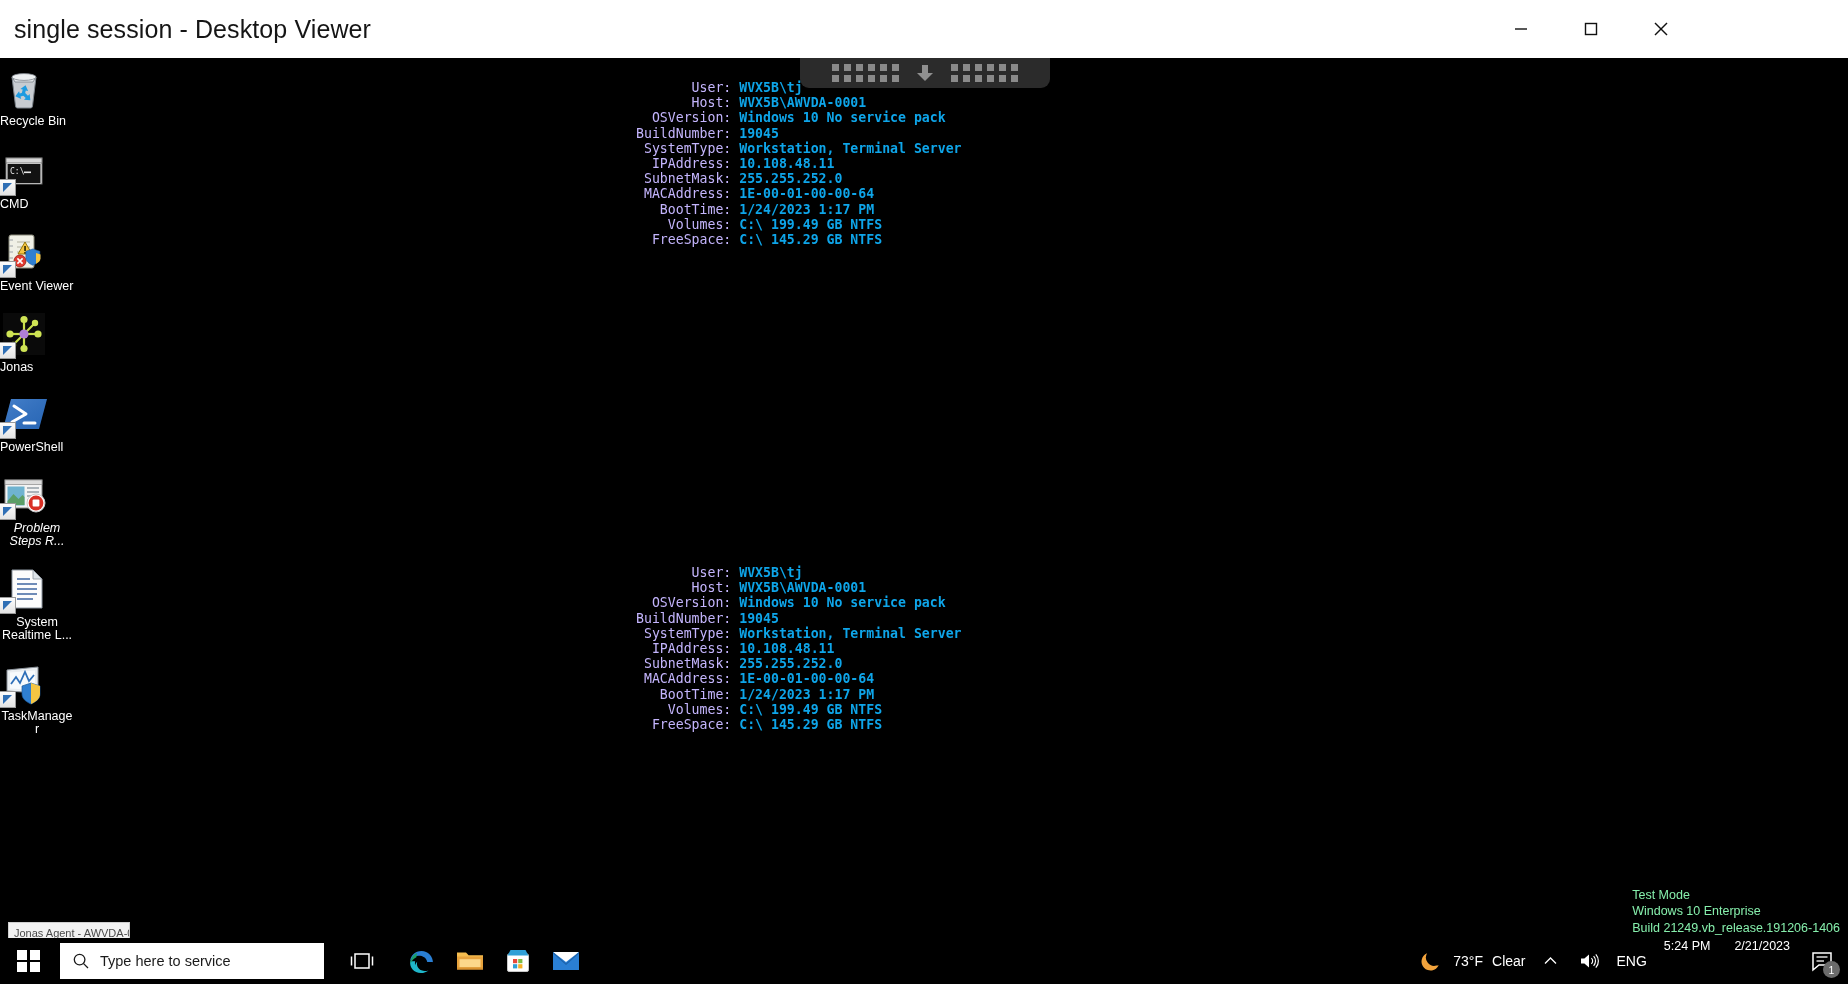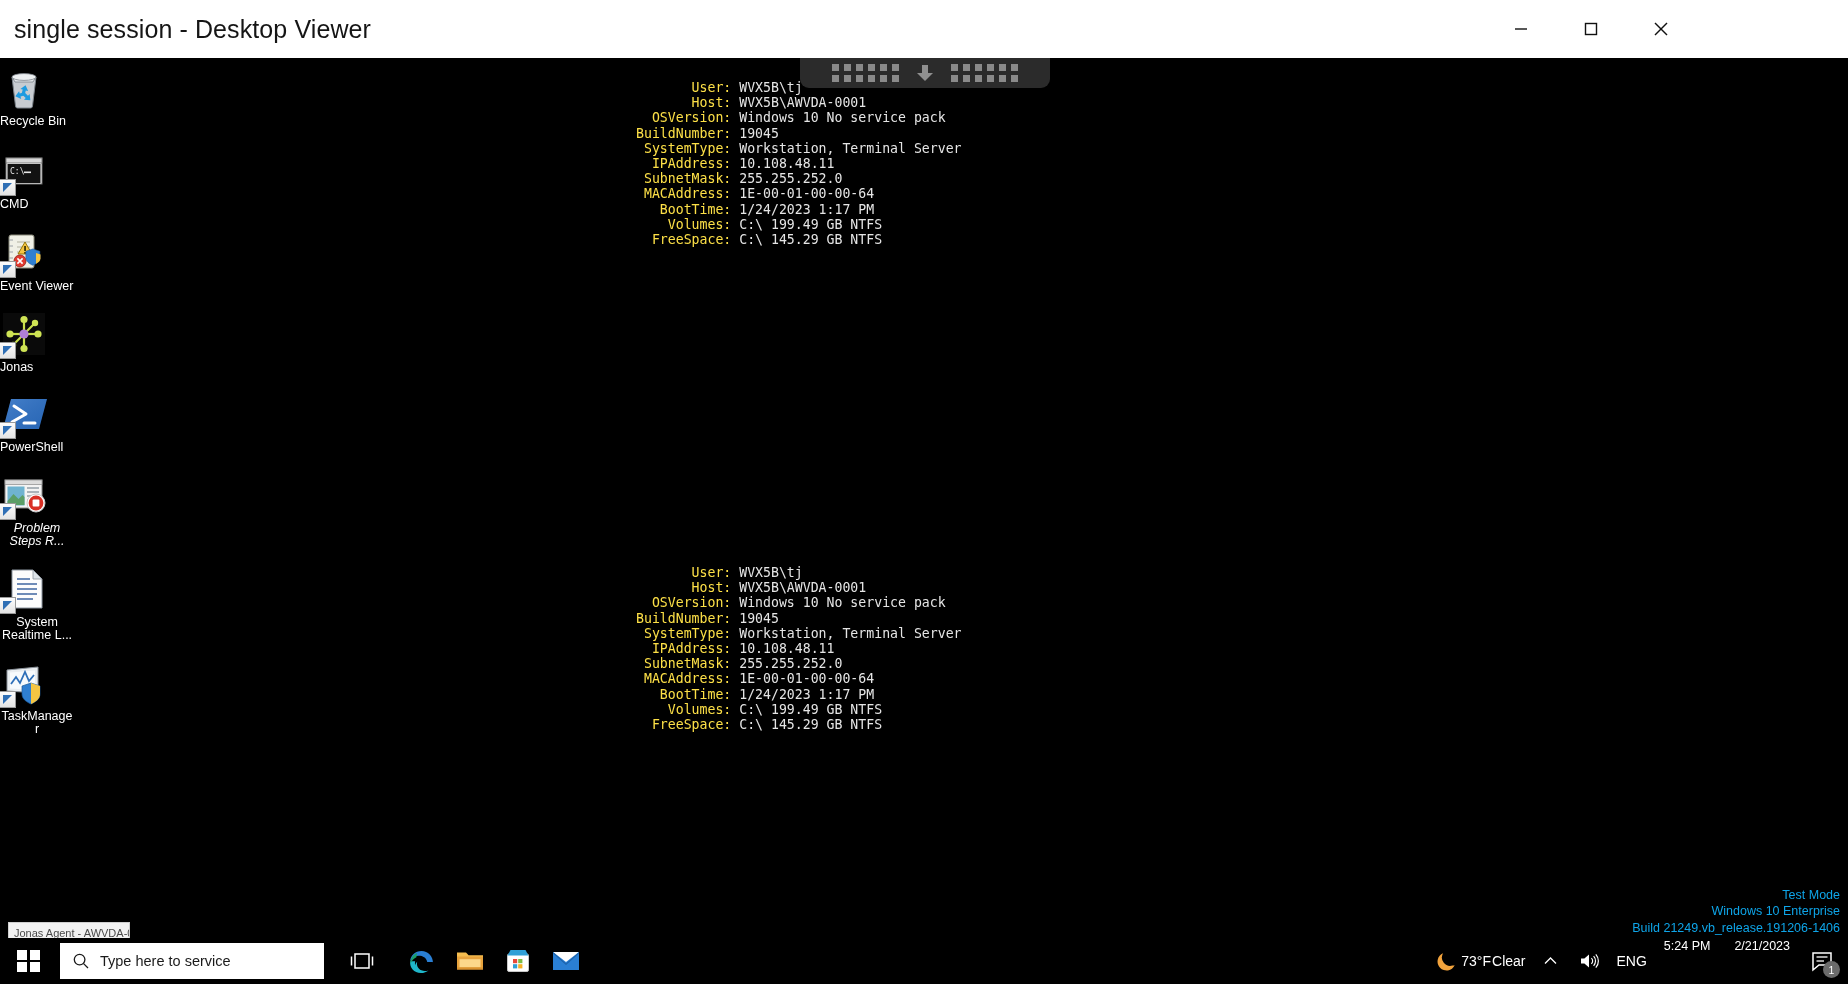--- a/index.html
+++ b/index.html
@@ -60,29 +60,29 @@
     border-left:9px solid #2f6fb5; border-bottom:9px solid transparent;
     transform:rotate(0deg);
   }
 
   
   .term {
     position:absolute; font-family:"DejaVu Sans Mono","Liberation Mono",monospace;
     font-size:13.2px; line-height:15.2px; white-space:pre;
   }
   .term .row { display:block; }
-  .term .k { color:#fde047; }
-  .term .v { color:#e5e5e5; }
+  .term .k { color:#c4b5fd; }
+  .term .v { color:#0ea5e9;font-weight:bold; }
   #term1 { left:636px; top:22px; }
   #term2 { left:636px; top:507px; }
 
   
   #watermark {
-    position:absolute; right:8px; bottom:48px; text-align:right;
-    color:#0ea5e9; font-size:12.5px; line-height:16.5px;
+    position:absolute; right:8px; bottom:48px; 
+    color:#86efac; font-size:12.5px; line-height:16.5px;
     text-shadow:0 0 2px #000;
   }
 
   
   #taskwin {
     position:absolute; left:8px; bottom:40px; width:122px; height:22px;
     background:#f2f2f2; border:1px solid #cfcfcf; display:flex; align-items:center;
     padding:0 5px; overflow:hidden;
   }
   #taskwin span { font-size:11px; color:#4a4a4a; white-space:nowrap; }
@@ -105,21 +105,21 @@
   #searchbox .ph { font-size:14.5px; color:#1a1a1a; }
 
   .tbicon { width:48px; height:46px; display:flex; align-items:center; justify-content:center; }
   #taskview { margin-left:14px; }
 
   #tray {
     position:absolute; right:0; bottom:0; height:46px; display:flex; align-items:center;
     gap:0px; padding-right:4px;
   }
   .tray-item { display:flex; align-items:center; height:46px; padding:0 7px; }
-  #weather { gap:1px; }
+  #weather { gap:9px; }
   #weather .wtxt { color:#ffffff; font-size:14px; white-space:nowrap; }
   #lang { color:#ffffff; font-size:14px; }
   #clock {
     color:#ffffff; font-size:12.5px; line-height:16px; text-align:right;
     display:flex; flex-direction:row; justify-content:center; padding:0 10px; height:46px;gap:24px;
   }
   #notif { position:relative; padding:0 10px; }
   #notif .badge {
     position:absolute; right:4px; bottom:6px; width:17px; height:17px; border-radius:50%;
     background:#6b6b6b; color:#fff; font-size:10.5px; display:flex;

